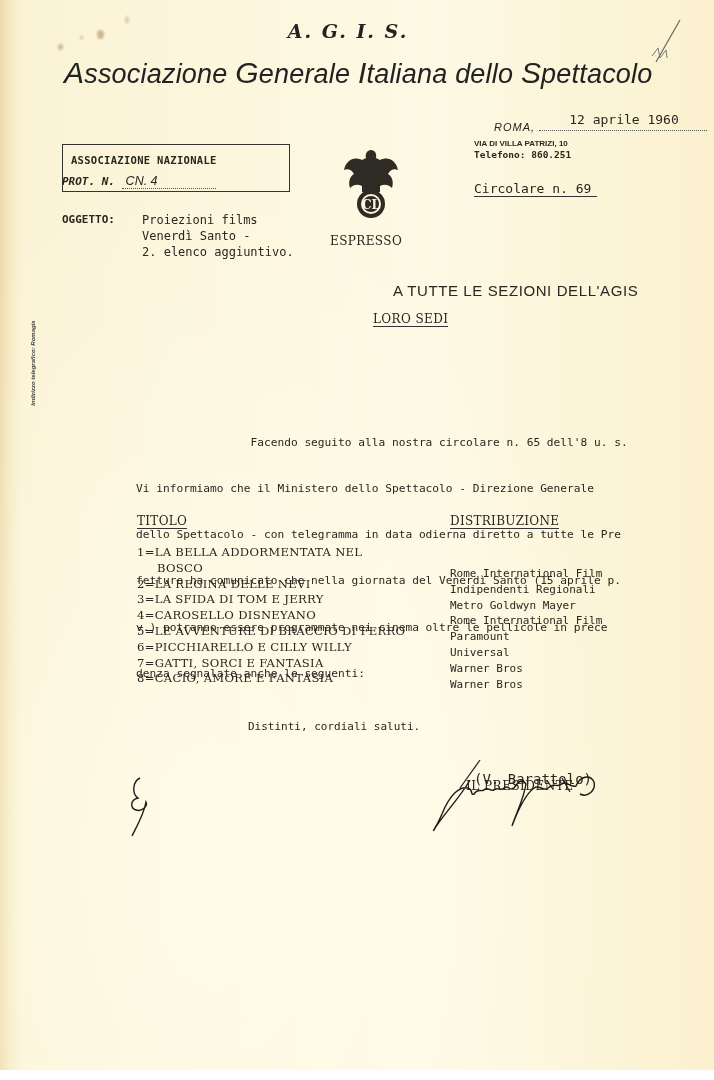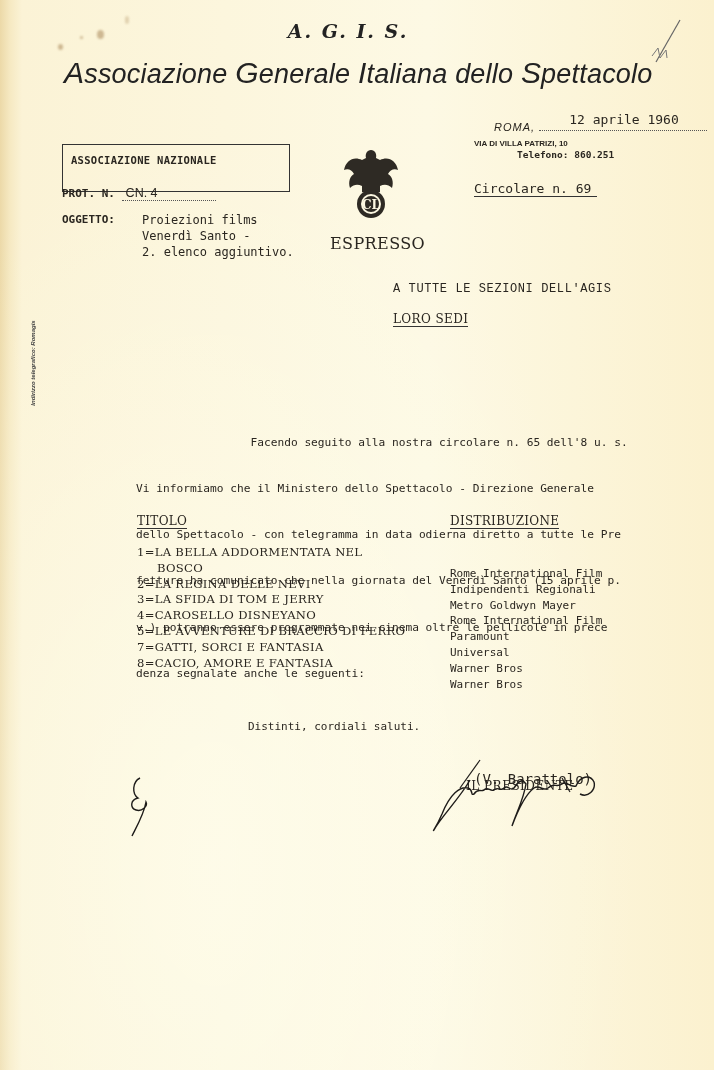--- a/index.html
+++ b/index.html
@@ -47,45 +47,45 @@
   }
 
   .roma-line { position: absolute; left: 474px; top: 118px; font-size: 13px; white-space: nowrap; }
   .roma-line .city { font-family: "Liberation Sans", sans-serif; font-style: italic; font-size: 11px; letter-spacing: 1px; margin-left: 20px; }
   .roma-line .dots { display: inline-block; width: 168px; border-bottom: 1px dotted #555; position: relative; height: 12px; }
   .roma-line .date { position: absolute; left: 30px; top: -6px; font-family: "DejaVu Sans Mono", monospace; font-size: 13px; }
   .address {
     position: absolute; left: 474px; top: 138px; font-family: "Liberation Sans", sans-serif;
     font-weight: bold; font-size: 8px; line-height: 11px;
   }
-  .address .tel { font-size: 9.5px; font-family: "DejaVu Sans Mono", monospace; margin-left: 43px; }
+  .address .tel { font-size: 9.5px; font-family: "DejaVu Sans Mono", monospace; }
   .circolare {
     position: absolute; left: 474px; top: 181px; font-size: 13px;
     font-family: "DejaVu Sans Mono", monospace; border-bottom: 1px solid #333; padding-right: 6px;
   }
 
   .emblem { position: absolute; left: 340px; top: 146px; width: 62px; height: 76px; }
-  .espresso { position: absolute; left: 330px; top: 234px; font-size: 16px; font-family: "DejaVu Serif", serif; letter-spacing: 0.4px; }
-
-  .prot { position: absolute; left: 62px; top: 186px; font-family: "DejaVu Sans Mono", monospace; font-weight: bold; font-size: 11px; white-space: nowrap; }
+  .espresso { position: absolute; left: 330px; top: 234px; font-size: 12px; font-family: "DejaVu Serif", serif; letter-spacing: 0.4px; }
+
+  .prot { position: absolute; left: 62px; top: 174px; font-family: "DejaVu Sans Mono", monospace; font-weight: bold; font-size: 11px; white-space: nowrap; font-style: italic; }
   .prot .val { display: inline-block; width: 90px; border-bottom: 1px dotted #555; font-weight: normal; font-family: "Liberation Sans", sans-serif; font-size: 12.5px; padding-left: 4px; }
   .oggetto-label { position: absolute; left: 62px; top: 213px; font-family: "DejaVu Sans Mono", monospace; font-weight: bold; font-size: 11px; }
   .oggetto-text { position: absolute; left: 142px; top: 212px; font-family: "DejaVu Sans Mono", monospace; font-size: 12px; line-height: 16px; }
 
   .vertical-note {
     position: absolute; left: 26px; top: 318px; width: 14px; height: 90px;
   }
   .vertical-note span {
     position: absolute; left: 50%; top: 50%; white-space: nowrap;
     transform: translate(-50%,-50%) rotate(-90deg);
     font-family: "Liberation Sans", sans-serif; font-style: italic; font-weight: bold; font-size: 6px; color: #444;
   }
 
-  .recipient { position: absolute; left: 393px; top: 282px; font-size: 12px; letter-spacing: 0.6px; font-family: Liberation Mono, monospace; }
-  .recipient2 { position: absolute; left: 393px; top: 312px; font-size: 12px; letter-spacing: 0.4px; font-family: "DejaVu Serif", serif; border-bottom: 1px solid #333; }
+  .recipient { position: absolute; left: 393px; top: 282px; font-size: 15px; letter-spacing: 0.6px; font-family: Liberation Sans, sans-serif; }
+  .recipient2 { position: absolute; left: 373px; top: 312px; font-size: 12px; letter-spacing: 0.4px; font-family: "DejaVu Serif", serif; border-bottom: 1px solid #333; }
 
   .body-text {
     position: absolute; left: 136px; top: 404px; width: 500px;
     font-family: "DejaVu Sans Mono", monospace; font-size: 11.2px; line-height: 15.4px; white-space: pre;
   }
 
   .col-head { position: absolute; top: 514px; font-size: 12px; font-family: "DejaVu Serif", serif; letter-spacing: 0.3px; border-bottom: 1px solid #333; }
   .col-head.titolo { left: 137px; }
   .col-head.distr { left: 450px; }
 
@@ -171,20 +171,21 @@
   <div class="col-head titolo">TITOLO</div>
   <div class="col-head distr">DISTRIBUZIONE</div>
 
   <div class="film-list">
     <div>1=LA BELLA ADDORMENTATA NEL</div>
     <div class="cont">BOSCO</div>
     <div>2=LA REGINA DELLE NEVI</div>
     <div>3=LA SFIDA DI TOM E JERRY</div>
     <div>4=CAROSELLO DISNEYANO</div>
     <div>5=LE AVVENTURE DI BRACCIO DI FERRO</div>
+    <div>6=PICCHIARELLO E CILLY WILLY</div>
     <div>7=GATTI, SORCI E FANTASIA</div>
     <div>8=CACIO, AMORE E FANTASIA</div>
   </div>
 
   <div class="dist-list">
     <div>Rome International Film</div>
     <div>Indipendenti Regionali</div>
     <div>Metro Goldwyn Mayer</div>
     <div>Rome International Film</div>
     <div>Paramount</div>

